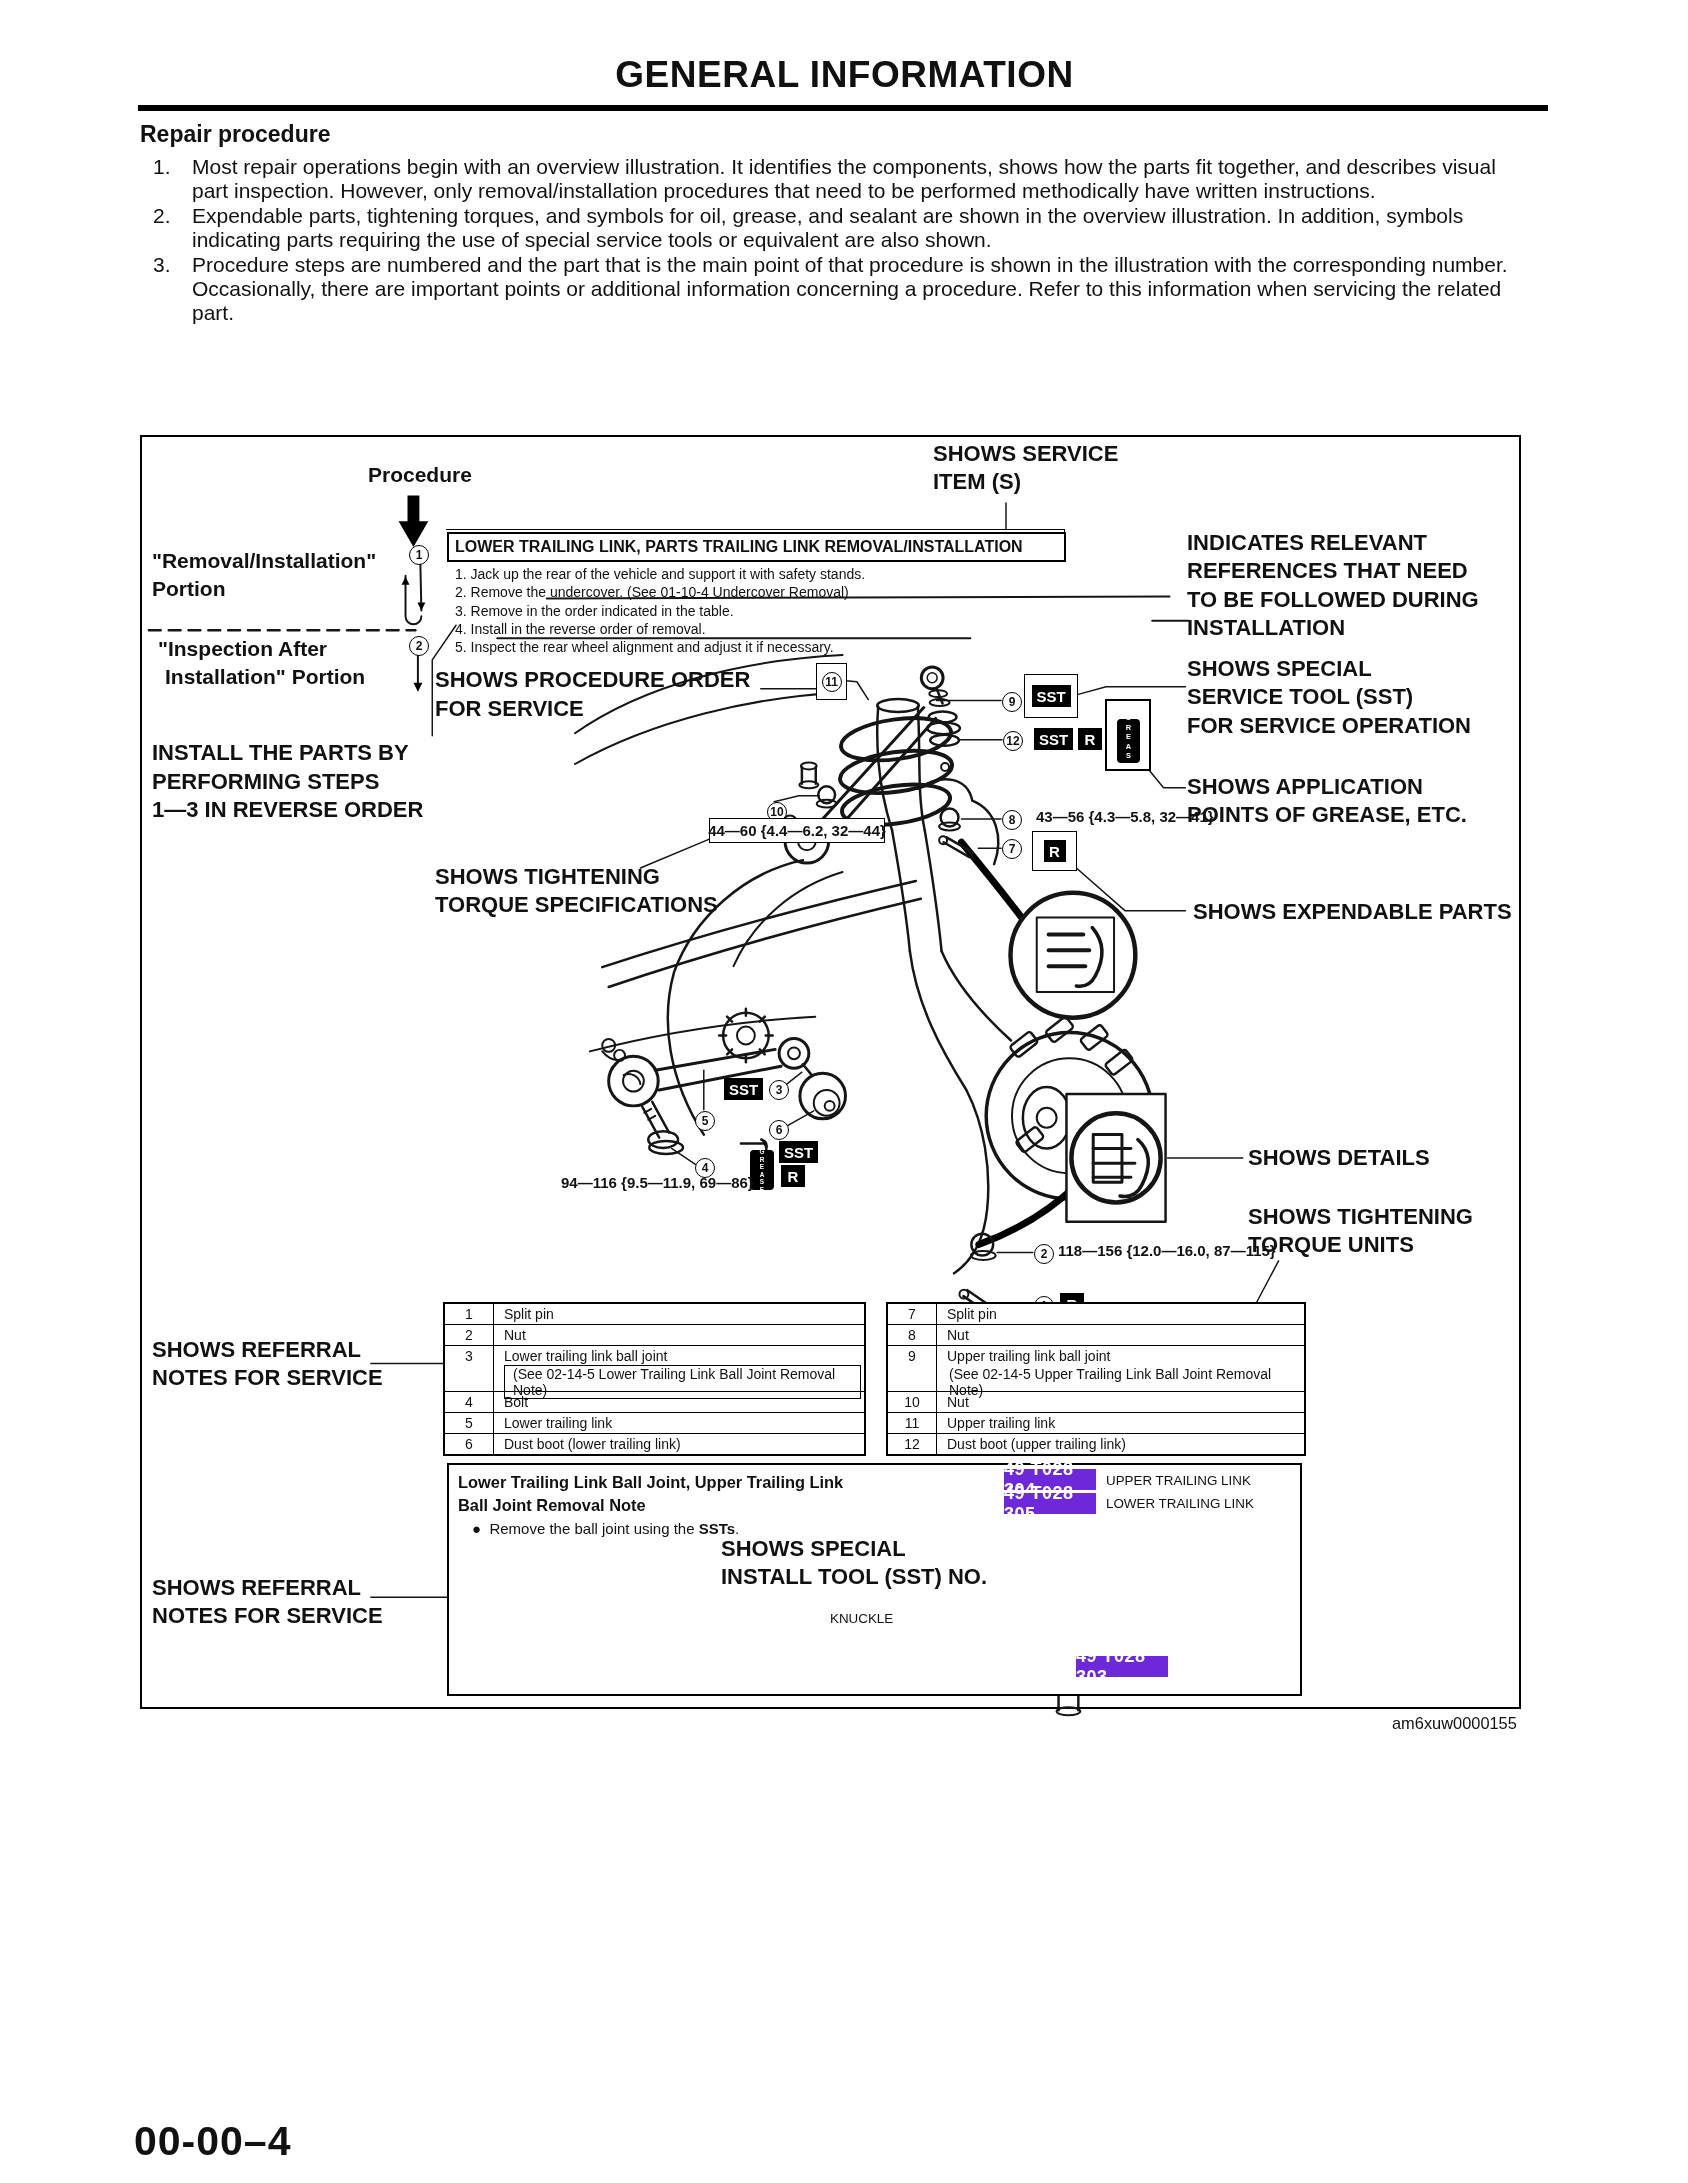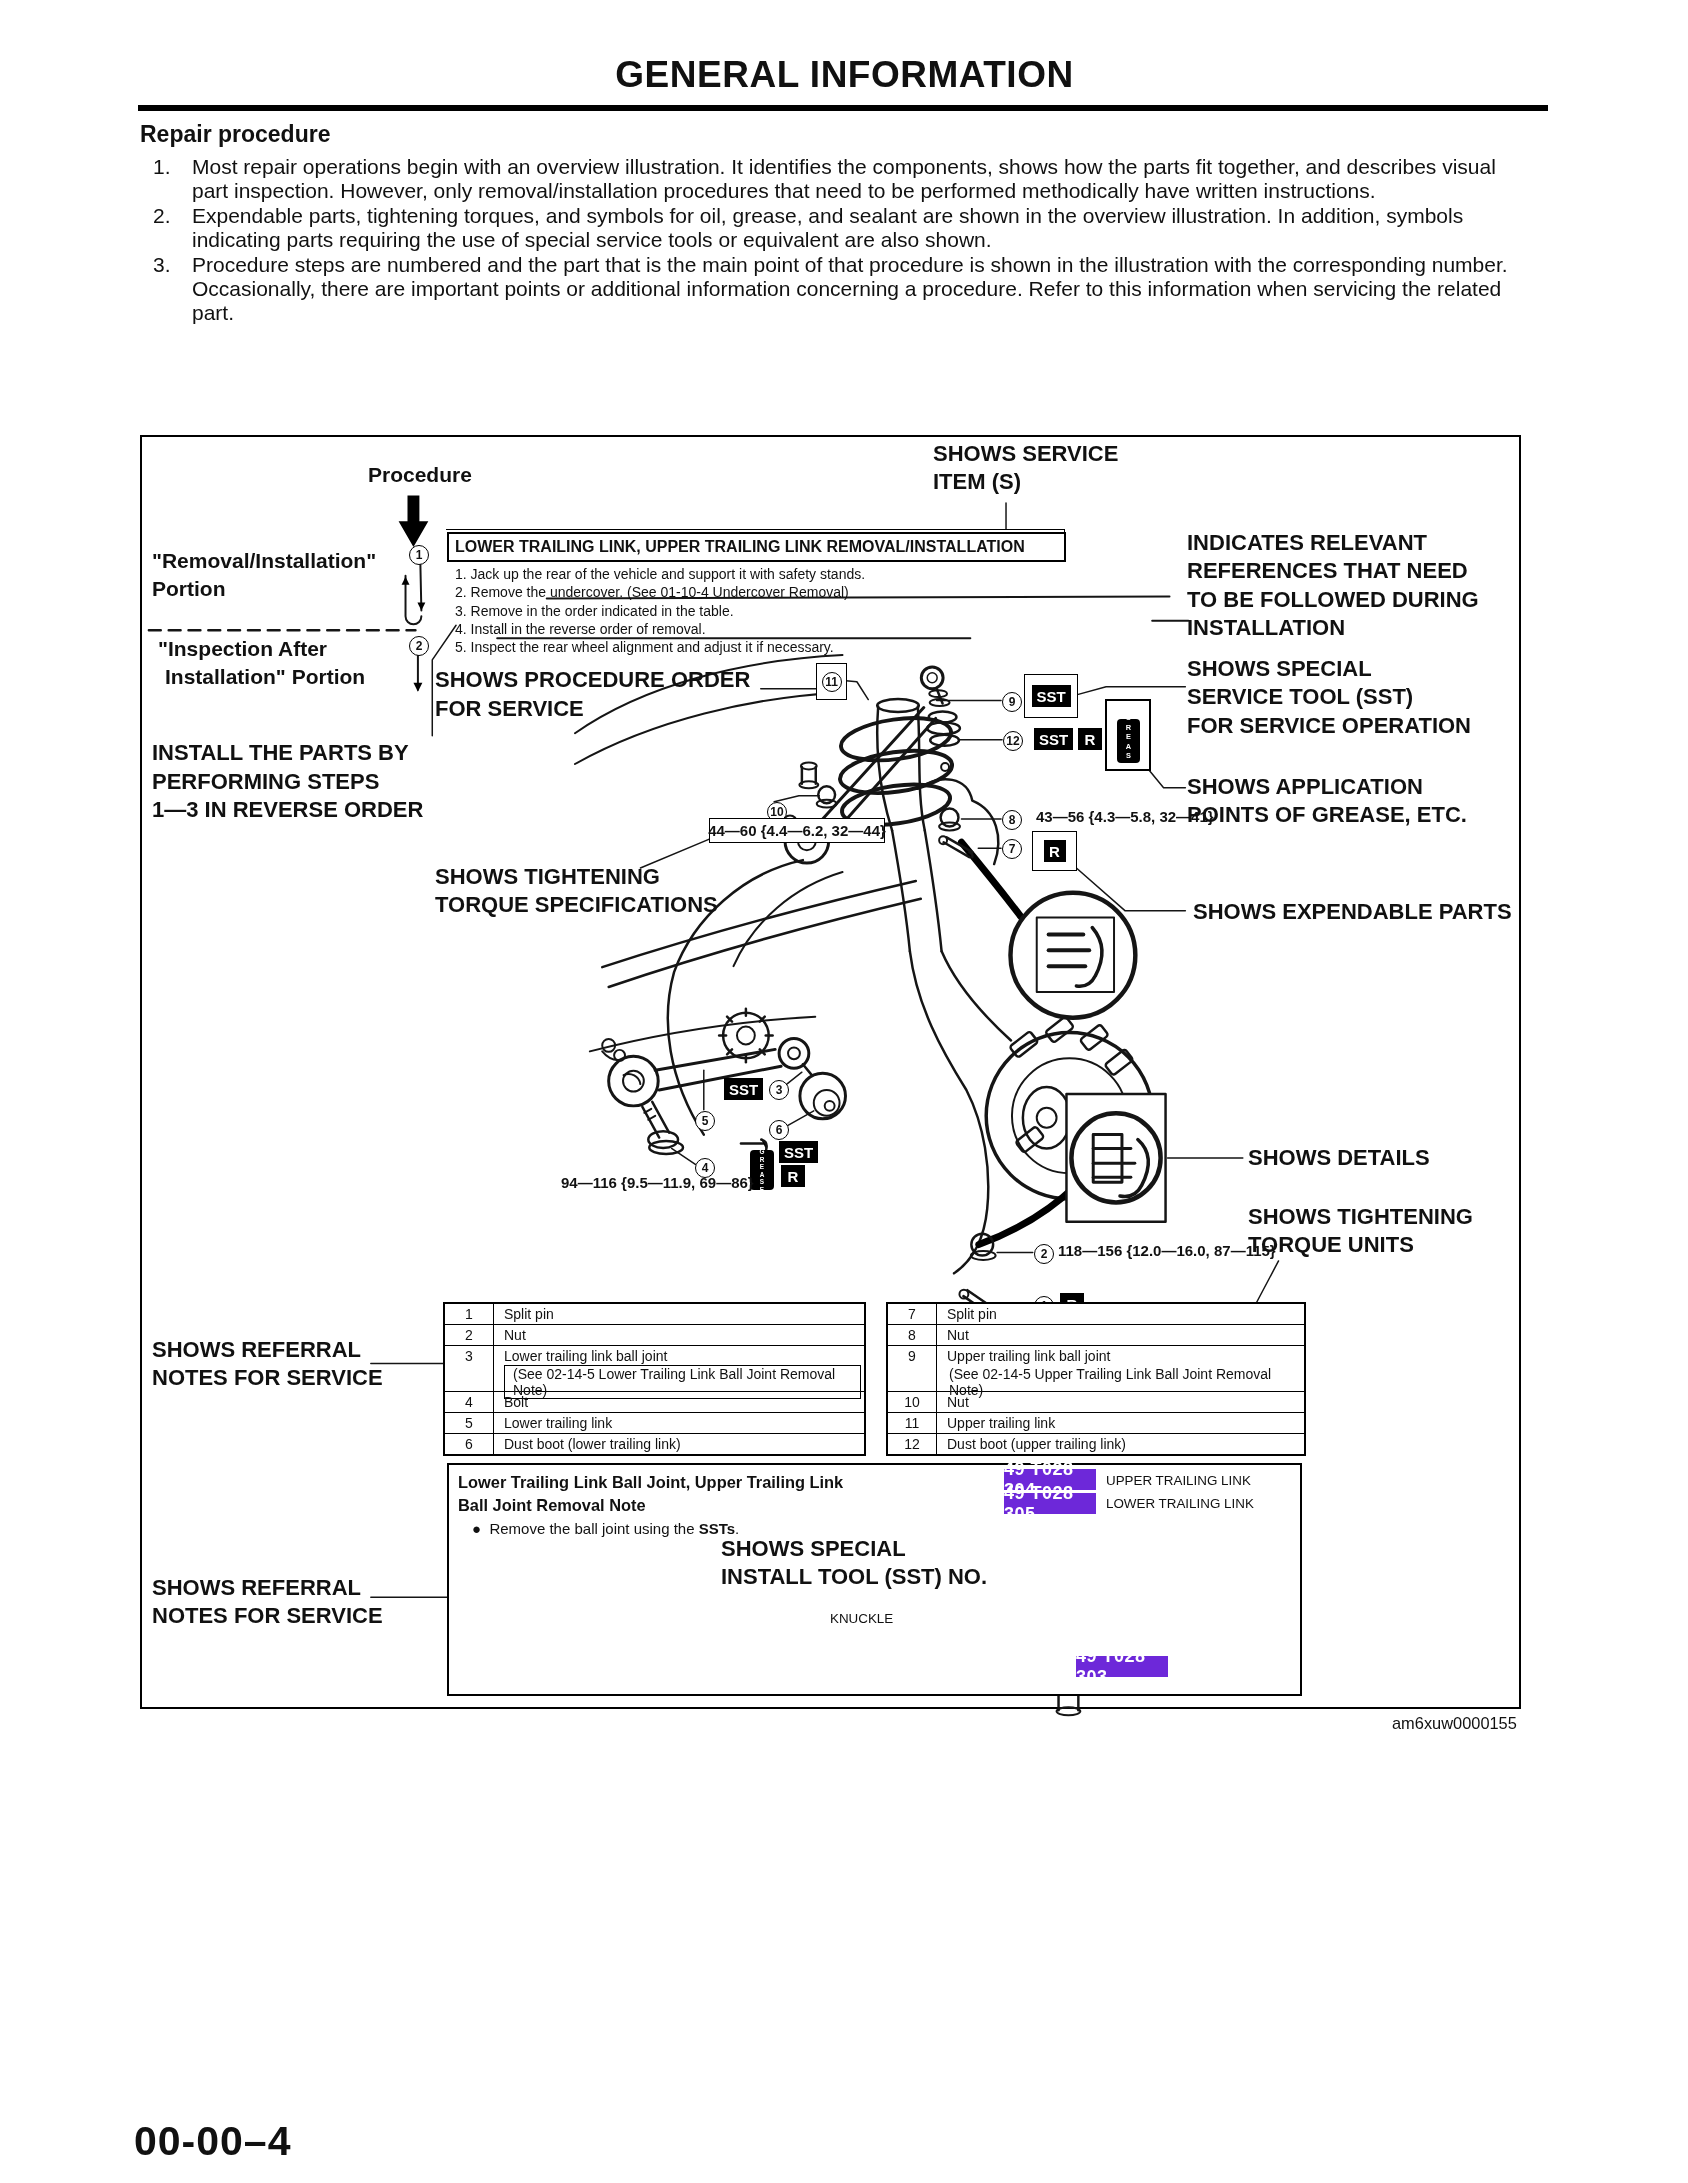--- a/index.html
+++ b/index.html
@@ -304,21 +304,21 @@
       <line x1="2136" y1="3400" x2="2136" y2="3452" stroke-width="5"></line>
       <line x1="2176" y1="3400" x2="2176" y2="3452" stroke-width="5"></line>
       <ellipse cx="2156" cy="3454" rx="24" ry="8" stroke-width="4"></ellipse>
     </g>
   </svg>
 
   <div class="abs lbl2" style="left:368px;top:461px;">Procedure</div>
   <div class="abs lbl" style="left:933px;top:440px;">SHOWS SERVICE</div>
   <div class="abs lbl" style="left:933px;top:468px;">ITEM (S)</div>
 
-  <div class="abs titlebox" style="left:447px;top:532px;width:609px;height:26px;">LOWER TRAILING LINK, UPPER TRAILING LINK REMOVAL/INSTALLATION</div>
+  <div class="abs titlebox" style="left:447px;top:532px;width:609px;height:26px;">LOWER TRAILING LINK, PARTS TRAILING LINK REMOVAL/INSTALLATION</div>
   <div class="abs steps" style="left:455px;top:565px;">
     <div>1. Jack up the rear of the vehicle and support it with safety stands.</div>
     <div>2. Remove the undercover. (See 01-10-4 Undercover Removal)</div>
     <div>3. Remove in the order indicated in the table.</div>
     <div>4. Install in the reverse order of removal.</div>
     <div>5. Inspect the rear wheel alignment and adjust it if necessary.</div>
   </div>
 
   <div class="abs circ" style="left:409px;top:545px;">1</div>
   <div class="abs circ" style="left:409px;top:636px;">2</div>

